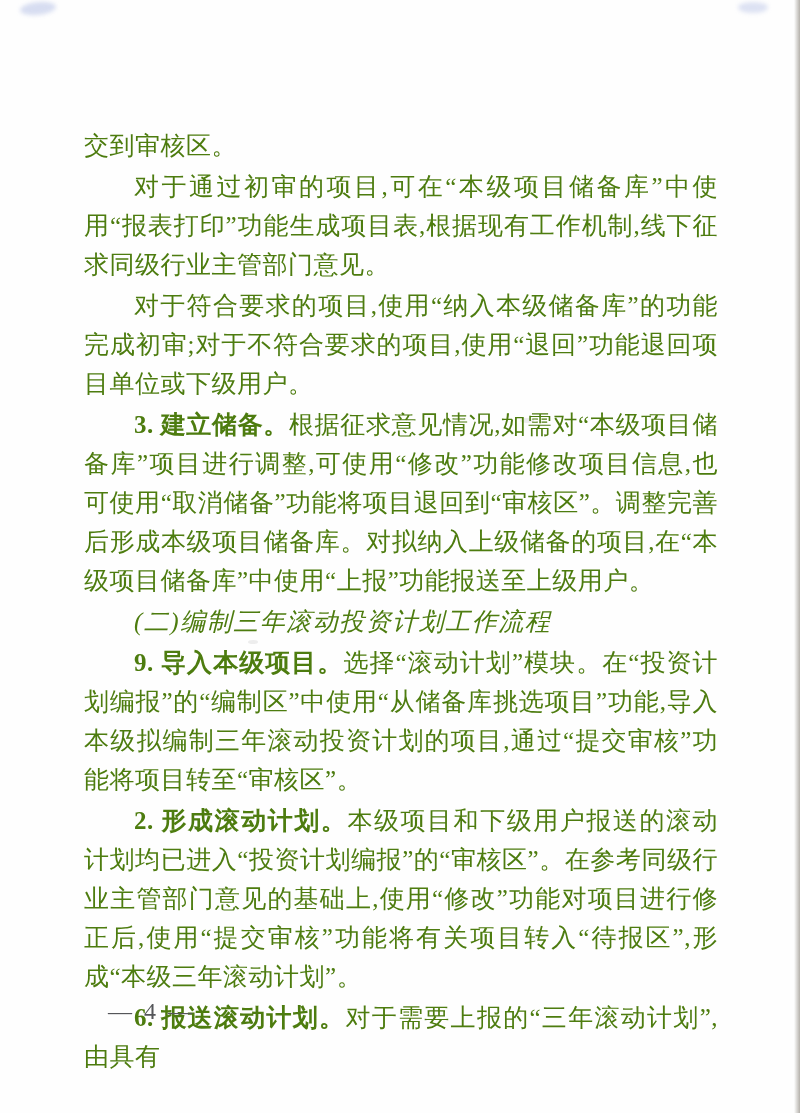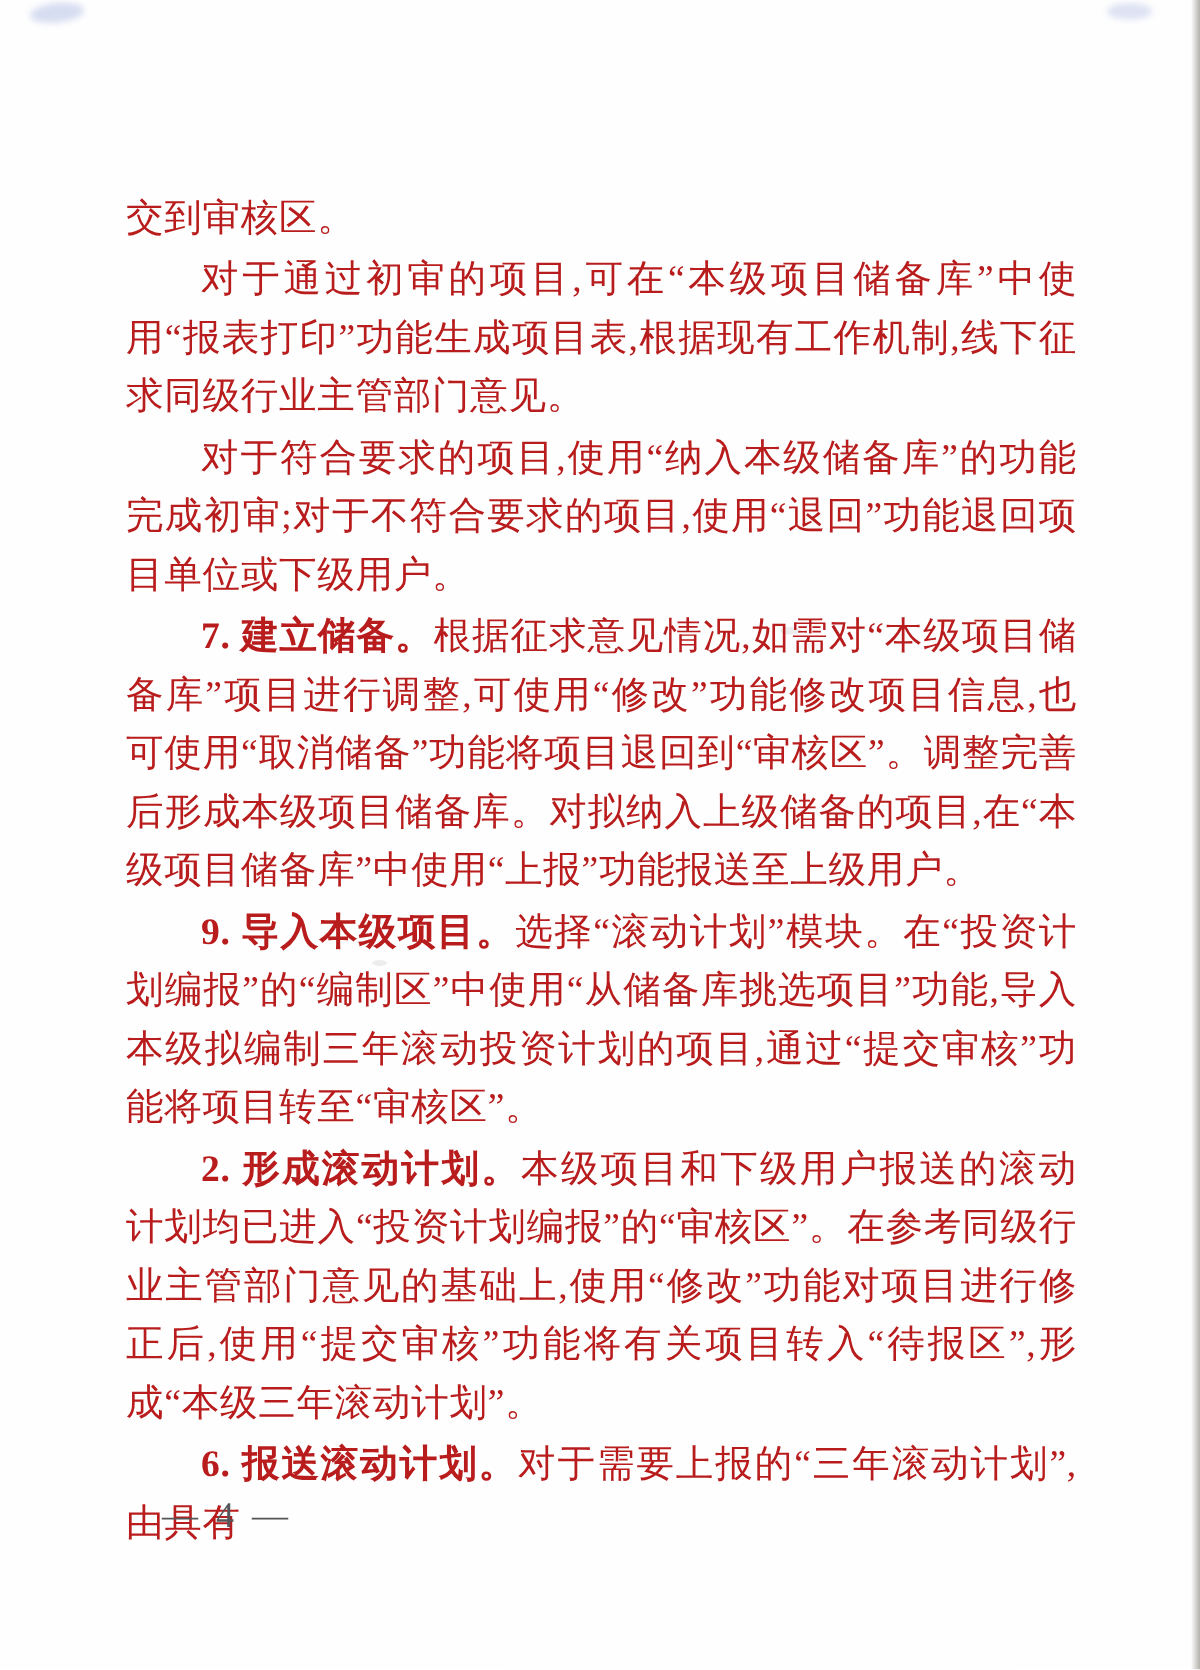--- a/index.html
+++ b/index.html
@@ -51,21 +51,21 @@
   .speck2 { left: 248px; top: 640px; width: 10px; height: 4px; }
   .speck3 { left: 560px; top: 300px; width: 8px; height: 4px; }
 
   .doc-body {
     position: absolute;
     left: 84px;
     top: 126px;
     width: 634px;
     font-size: 25px;
     line-height: 39px;
-    color: #b91c1c;
+    color: #4d7c0f;
     text-align: justify;
     text-justify: inter-character;
     letter-spacing: 0.5px;
   }
   .para {
     margin: 0 0 2px 0;
     text-indent: 2em;
   }
   .para.continuation {
     text-indent: 0;
@@ -94,20 +94,21 @@
   <div class="smudge smudge-tr"></div>
   <div class="speck speck1"></div>
   <div class="speck speck2"></div>
   <div class="speck speck3"></div>
   <div class="edge-line"></div>
 
   <main class="doc-body">
       <p class="para continuation">交到审核区。</p>
       <p class="para body">对于通过初审的项目,可在“本级项目储备库”中使用“报表打印”功能生成项目表,根据现有工作机制,线下征求同级行业主管部门意见。</p>
       <p class="para body">对于符合要求的项目,使用“纳入本级储备库”的功能完成初审;对于不符合要求的项目,使用“退回”功能退回项目单位或下级用户。</p>
-      <p class="para numbered"><span class="lead">7. 建立储备。</span>根据征求意见情况,如需对“本级项目储备库”项目进行调整,可使用“修改”功能修改项目信息,也可使用“取消储备”功能将项目退回到“审核区”。调整完善后形成本级项目储备库。对拟纳入上级储备的项目,在“本级项目储备库”中使用“上报”功能报送至上级用户。</p>
+      <p class="para numbered"><span class="lead">3. 建立储备。</span>根据征求意见情况,如需对“本级项目储备库”项目进行调整,可使用“修改”功能修改项目信息,也可使用“取消储备”功能将项目退回到“审核区”。调整完善后形成本级项目储备库。对拟纳入上级储备的项目,在“本级项目储备库”中使用“上报”功能报送至上级用户。</p>
+      <p class="para heading">(二)编制三年滚动投资计划工作流程</p>
       <p class="para numbered"><span class="lead">9. 导入本级项目。</span>选择“滚动计划”模块。在“投资计划编报”的“编制区”中使用“从储备库挑选项目”功能,导入本级拟编制三年滚动投资计划的项目,通过“提交审核”功能将项目转至“审核区”。</p>
       <p class="para numbered"><span class="lead">2. 形成滚动计划。</span>本级项目和下级用户报送的滚动计划均已进入“投资计划编报”的“审核区”。在参考同级行业主管部门意见的基础上,使用“修改”功能对项目进行修正后,使用“提交审核”功能将有关项目转入“待报区”,形成“本级三年滚动计划”。</p>
       <p class="para numbered"><span class="lead">6. 报送滚动计划。</span>对于需要上报的“三年滚动计划”,由具有</p>
     </main>
 
   <div class="page-number">— 4 —</div>
 </div>
 
 </body></html>

